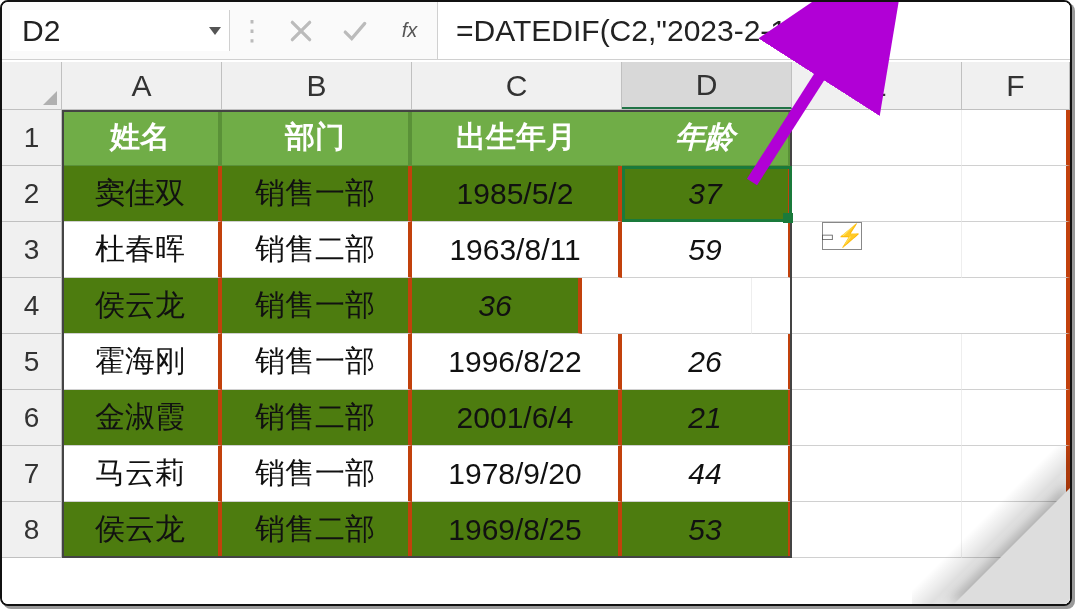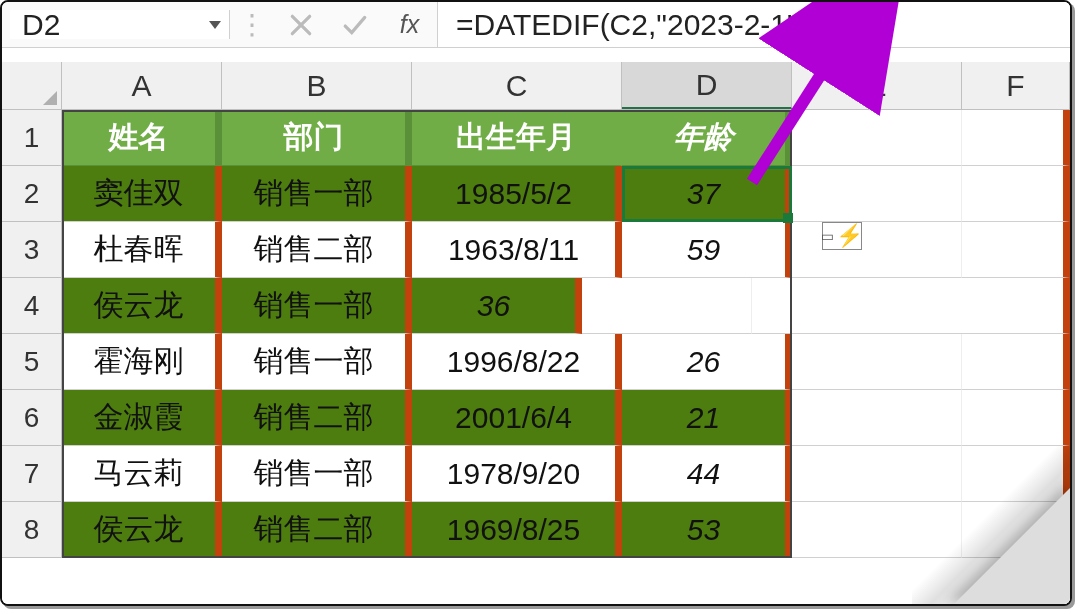--- a/index.html
+++ b/index.html
@@ -15,21 +15,21 @@
     position: absolute; top: 0; left: 0; right: 8px; bottom: 8px;
     border: 2px solid #111;
     border-radius: 8px;
     box-shadow: 3px 3px 0 #999;
     background: #fff;
     overflow: hidden;
   }
 
   
   .fbar {
-    height: 46px;
+    height: 58px;
     display: flex;
     align-items: stretch;
     border-bottom: 1px solid #d0d0d0;
     background: #fafafa;
   }
   .namebox {
     width: 220px;
     display: flex;
     align-items: center;
     padding: 0 12px;
@@ -48,21 +48,21 @@
     display:flex; align-items:center; justify-content:center;
     width: 44px; color:#bbb; font-size: 28px;
   }
   .fb-btn {
     display:flex; align-items:center; justify-content:center;
     width: 54px; color:#bbb; font-size: 32px;
   }
   .fb-btn svg { stroke:#bbb; }
   .fx-label {
     display:flex; align-items:center; justify-content:center;
-    width: 56px; font-style: italic; font-size: 25px; color:#555;
+    width: 56px; font-style: italic; font-size: 20px; color:#555;
     border-right:1px solid #d0d0d0;
   }
   .formula-input {
     flex:1; display:flex; align-items:center; padding:0 18px;
     font-size: 30px; color:#222; background:#fff;
   }
 
   
   .grid {
     position: absolute;
@@ -102,21 +102,21 @@
   .rows { }
   .row { display:flex; height: 56px; }
   .rh {
     width: 60px; display:flex; align-items:center; justify-content:center;
     background:#f0f0f0; border-right:1px solid #c0c0c0; border-bottom:1px solid #c0c0c0;
     font-size: 28px; color:#333;
   }
   .cell {
     display:flex; align-items:center; justify-content:center;
     font-size: 30px; color:#111;
-    border-right:7px solid #c2410c; border-bottom:1px solid #d0d0d0;
+    border-right:4px solid #c2410c; border-bottom:1px solid #d0d0d0;
     background:#fff;
   }
   .cell.a{width:160px;} .cell.b{width:190px;} .cell.c{width:210px;} .cell.d{width:170px;font-style:italic;}
   .cell.e{width:170px;border-right:1px solid #eee;} .cell.f{flex:1;}
 
   
   .hdr .cell.a,.hdr .cell.b,.hdr .cell.c,.hdr .cell.d{
     background:#70ad47; color:#fff; font-weight:bold; border-color:#5a9138;
   }
   .hdr .cell.c{ border-right:2px solid #fff0; } 

